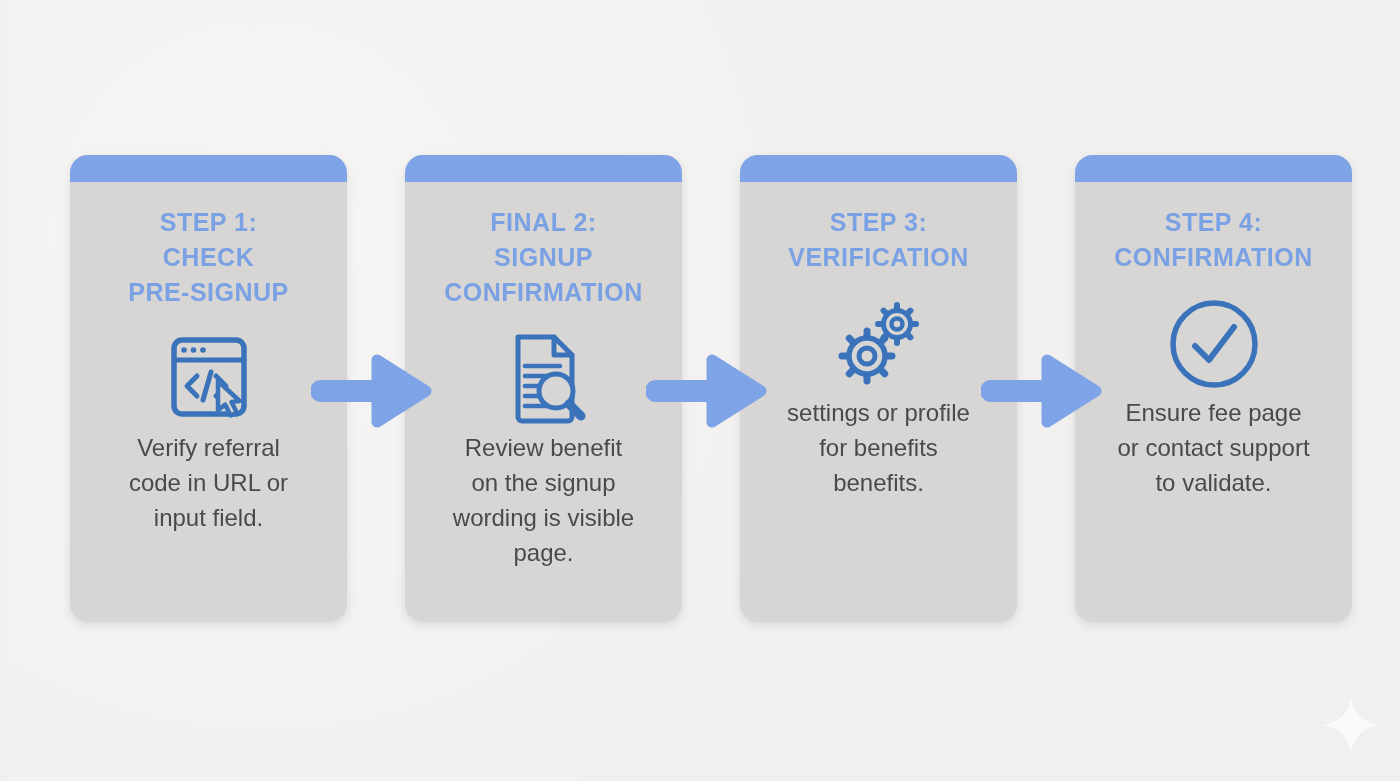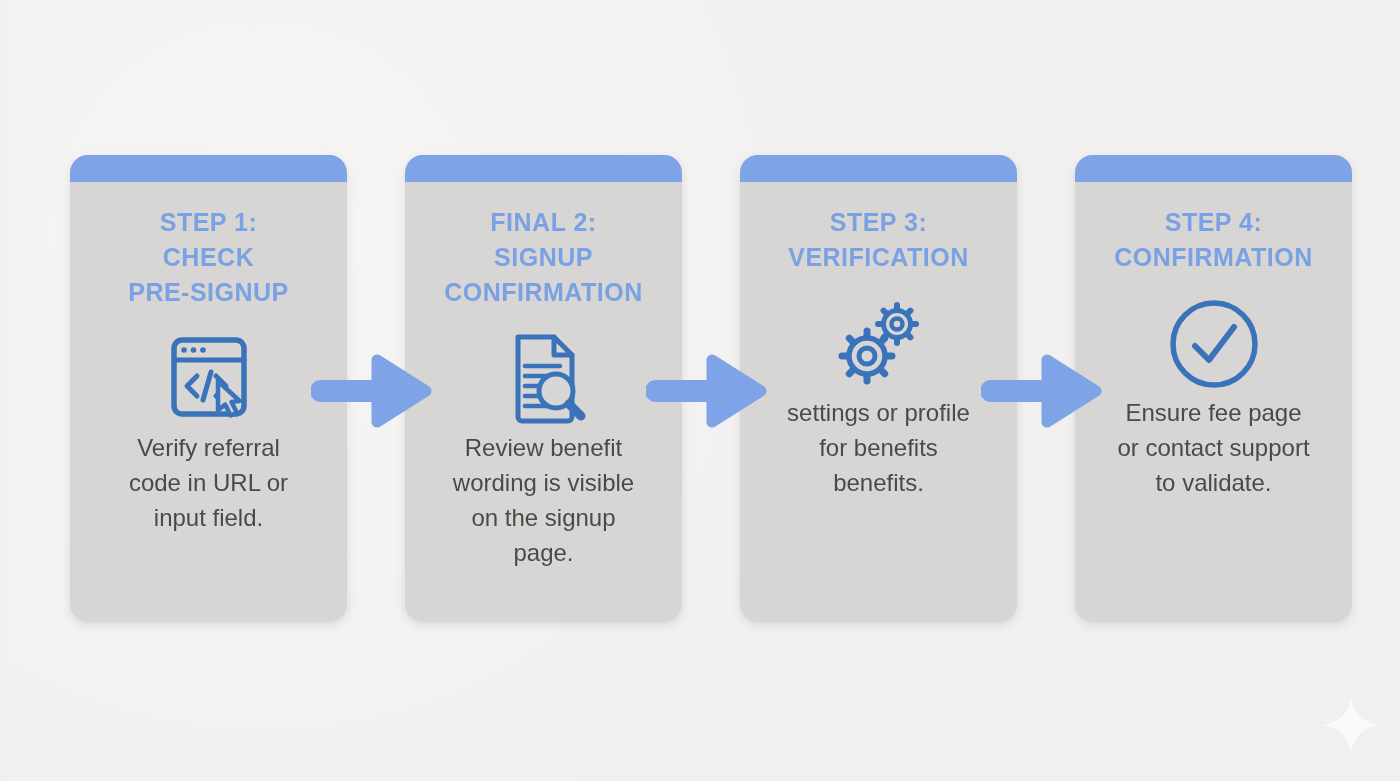--- a/index.html
+++ b/index.html
@@ -128,22 +128,22 @@
         <line class="ic" x1="31" y1="47" x2="66" y2="47" stroke-width="4.5"></line>
         <line class="ic" x1="31" y1="57" x2="66" y2="57" stroke-width="4.5"></line>
         <line class="ic" x1="31" y1="67" x2="66" y2="67" stroke-width="4.5"></line>
         <line class="ic" x1="31" y1="77" x2="60" y2="77" stroke-width="4.5"></line>
         <circle class="ic ic-fillbg" cx="62" cy="62" r="17" stroke-width="5"></circle>
         <line class="ic" x1="75" y1="75" x2="87" y2="87" stroke-width="9"></line>
       </svg>
     </div>
     <div class="card-desc">
       <div>Review benefit</div>
+      <div>on the signup</div>
       <div>wording is visible</div>
-      <div>on the signup</div>
       <div>page.</div>
     </div>
   </div>
 
   <div class="card card-3">
     <div class="card-header"></div>
     <div class="card-title">
       <div>STEP 3:</div>
       <div>VERIFICATION</div>
     </div>

